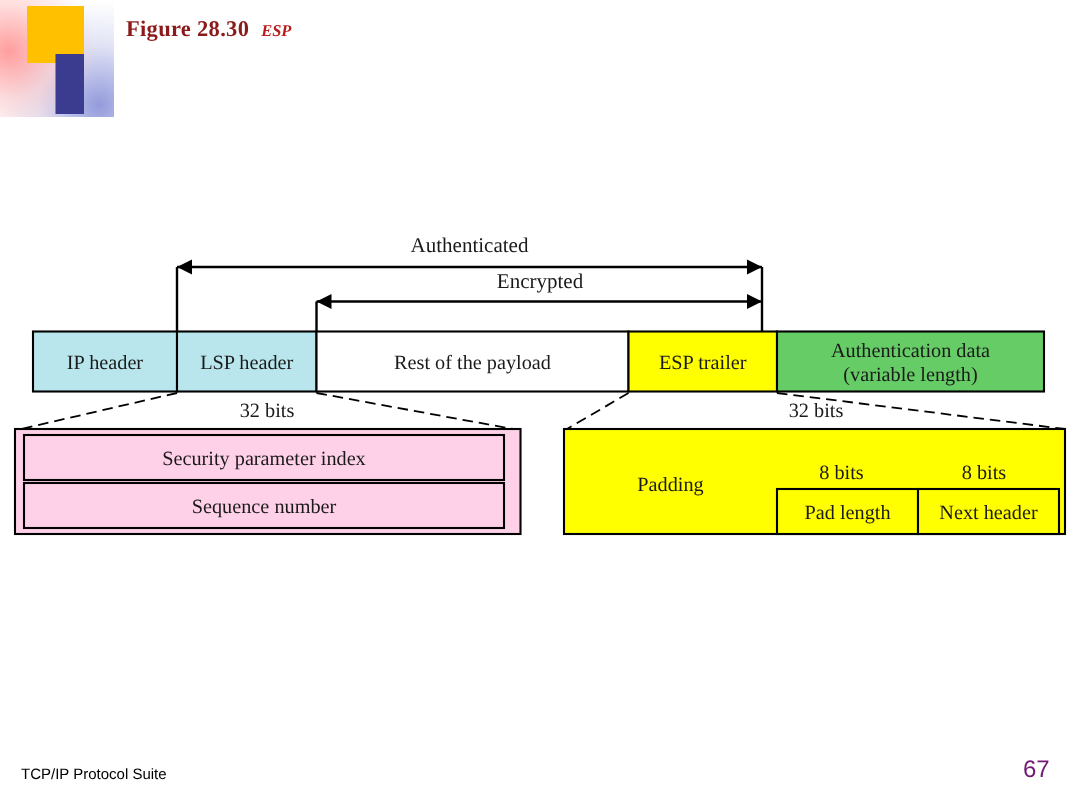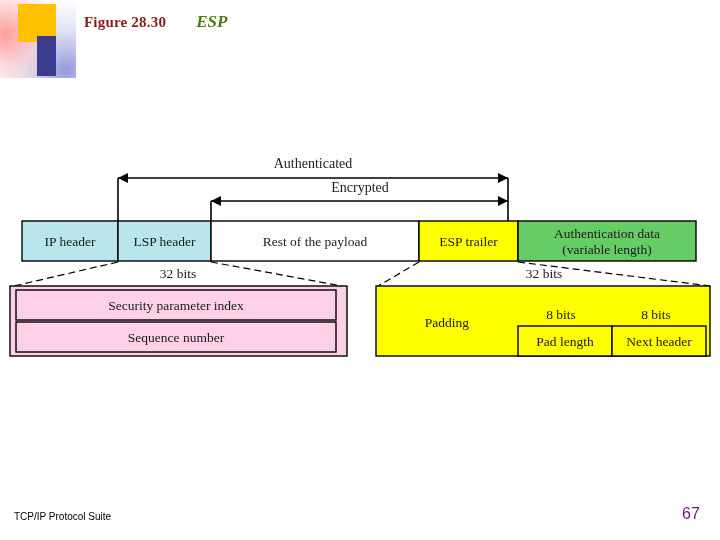--- a/index.html
+++ b/index.html
@@ -39,36 +39,36 @@
       radial-gradient(circle at 66px 70px, rgba(120,130,210,0.8) 0%, rgba(190,195,235,0.45) 42%, rgba(255,255,255,0) 72%);
     z-index: 2;
   }
 
   
   .title-wrap {
     position: absolute;
     left: 84px; top: 12px;
     display: flex;
     align-items: baseline;
-    gap: 30px;
+    gap: 8px;
     z-index: 4;
   }
   .fig-num {
     font-family: "Liberation Serif", serif;
     font-weight: bold;
     font-size: 15px;
     color: #8b1a1a;
     letter-spacing: 0.2px;
   }
   .fig-name {
     font-family: "Liberation Serif", serif;
     font-weight: bold;
     font-style: italic;
-    font-size: 17px;
-    color: #4d7c0f;
+    font-size: 11px;
+    color: #b91c1c;
   }
 
   
   .footer-left {
     position: absolute;
     left: 14px; top: 511px;
     font-family: "Liberation Sans", sans-serif;
     font-size: 10px;
     color: #000000;
   }

